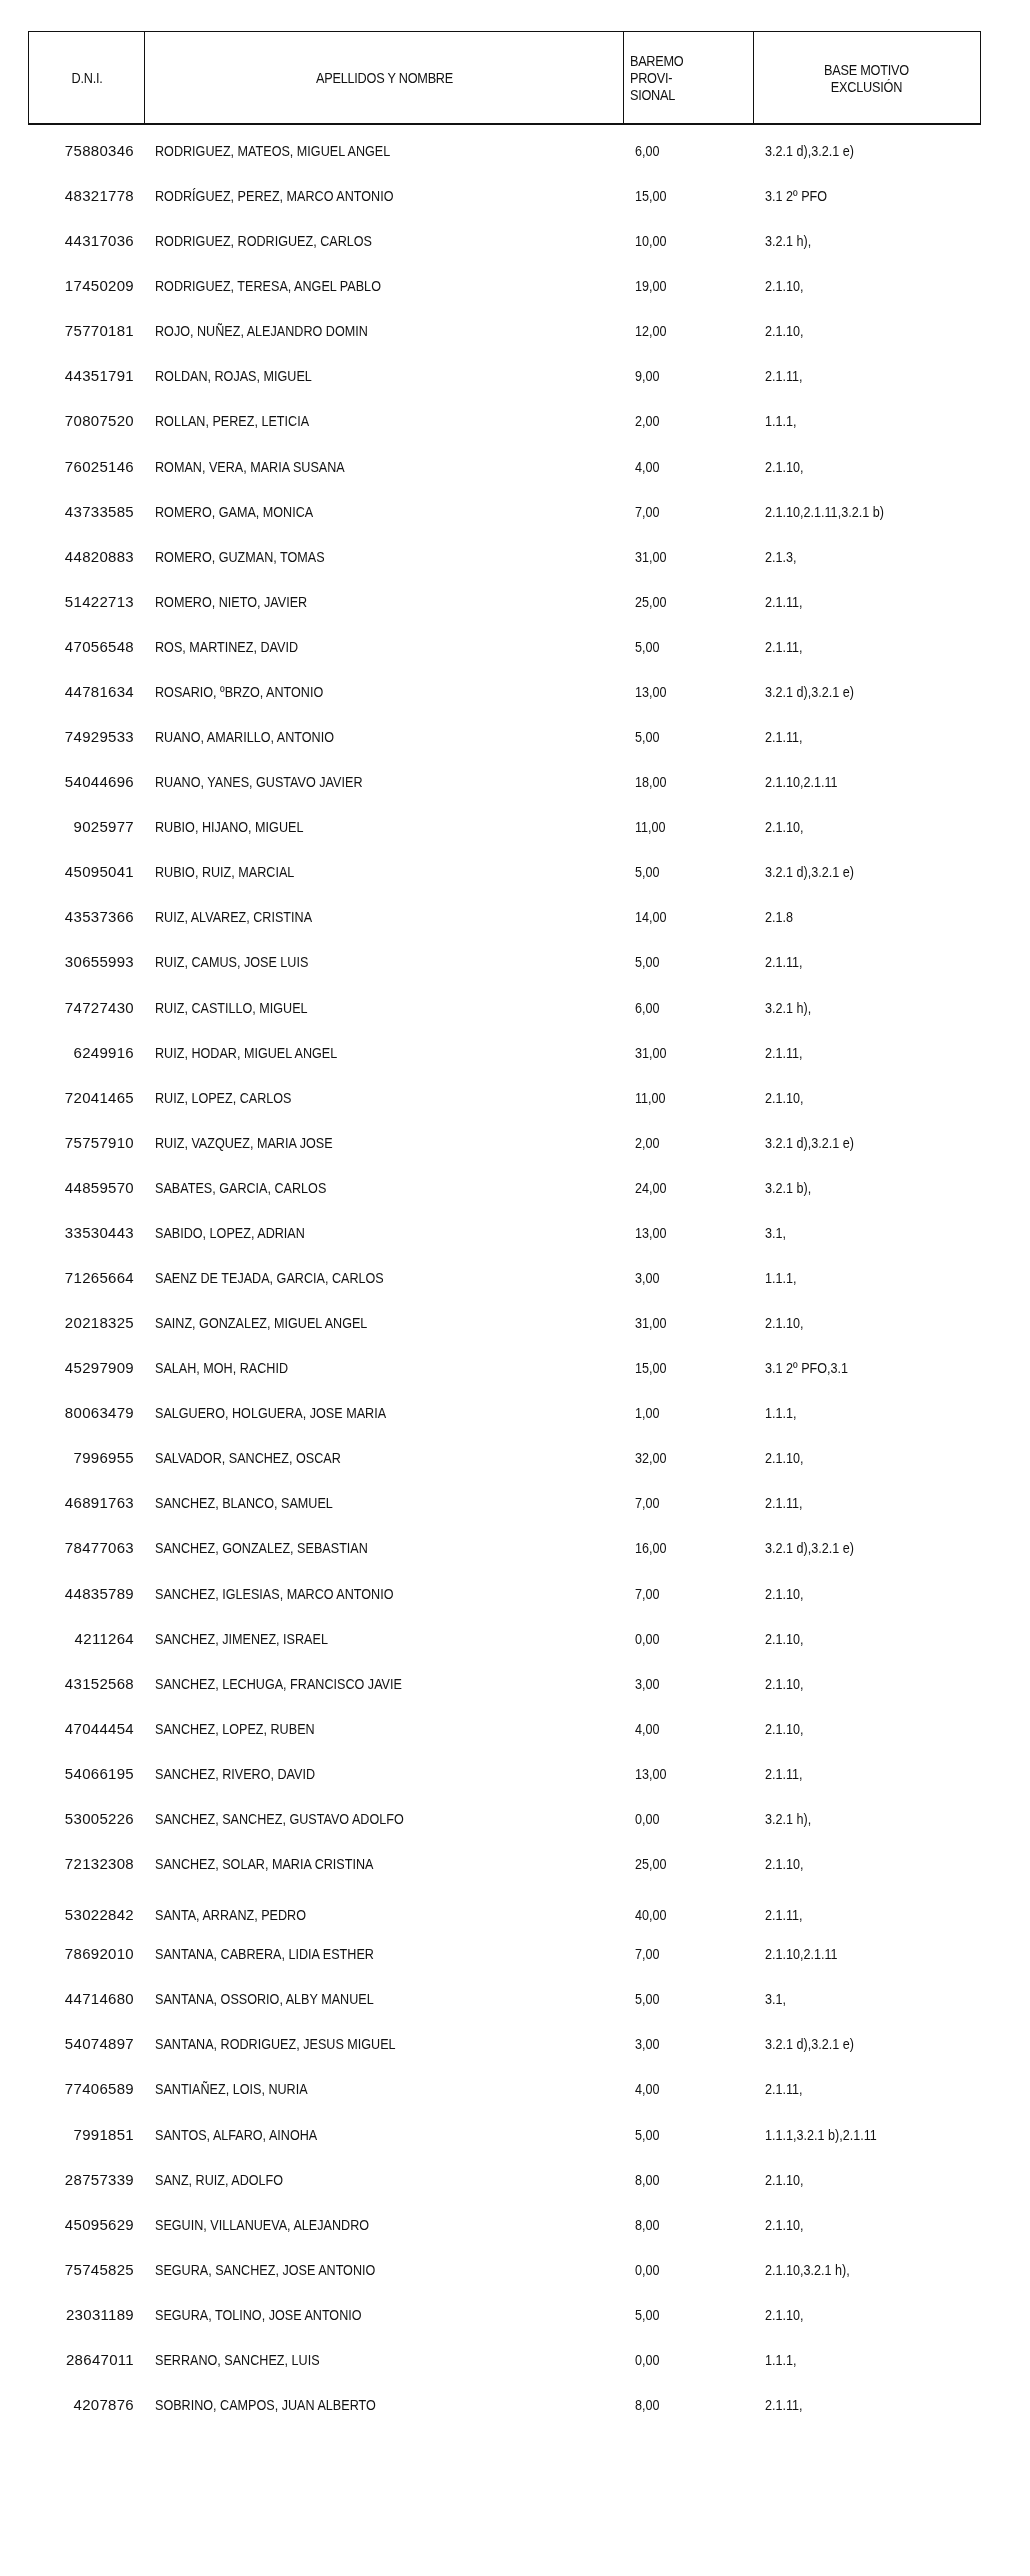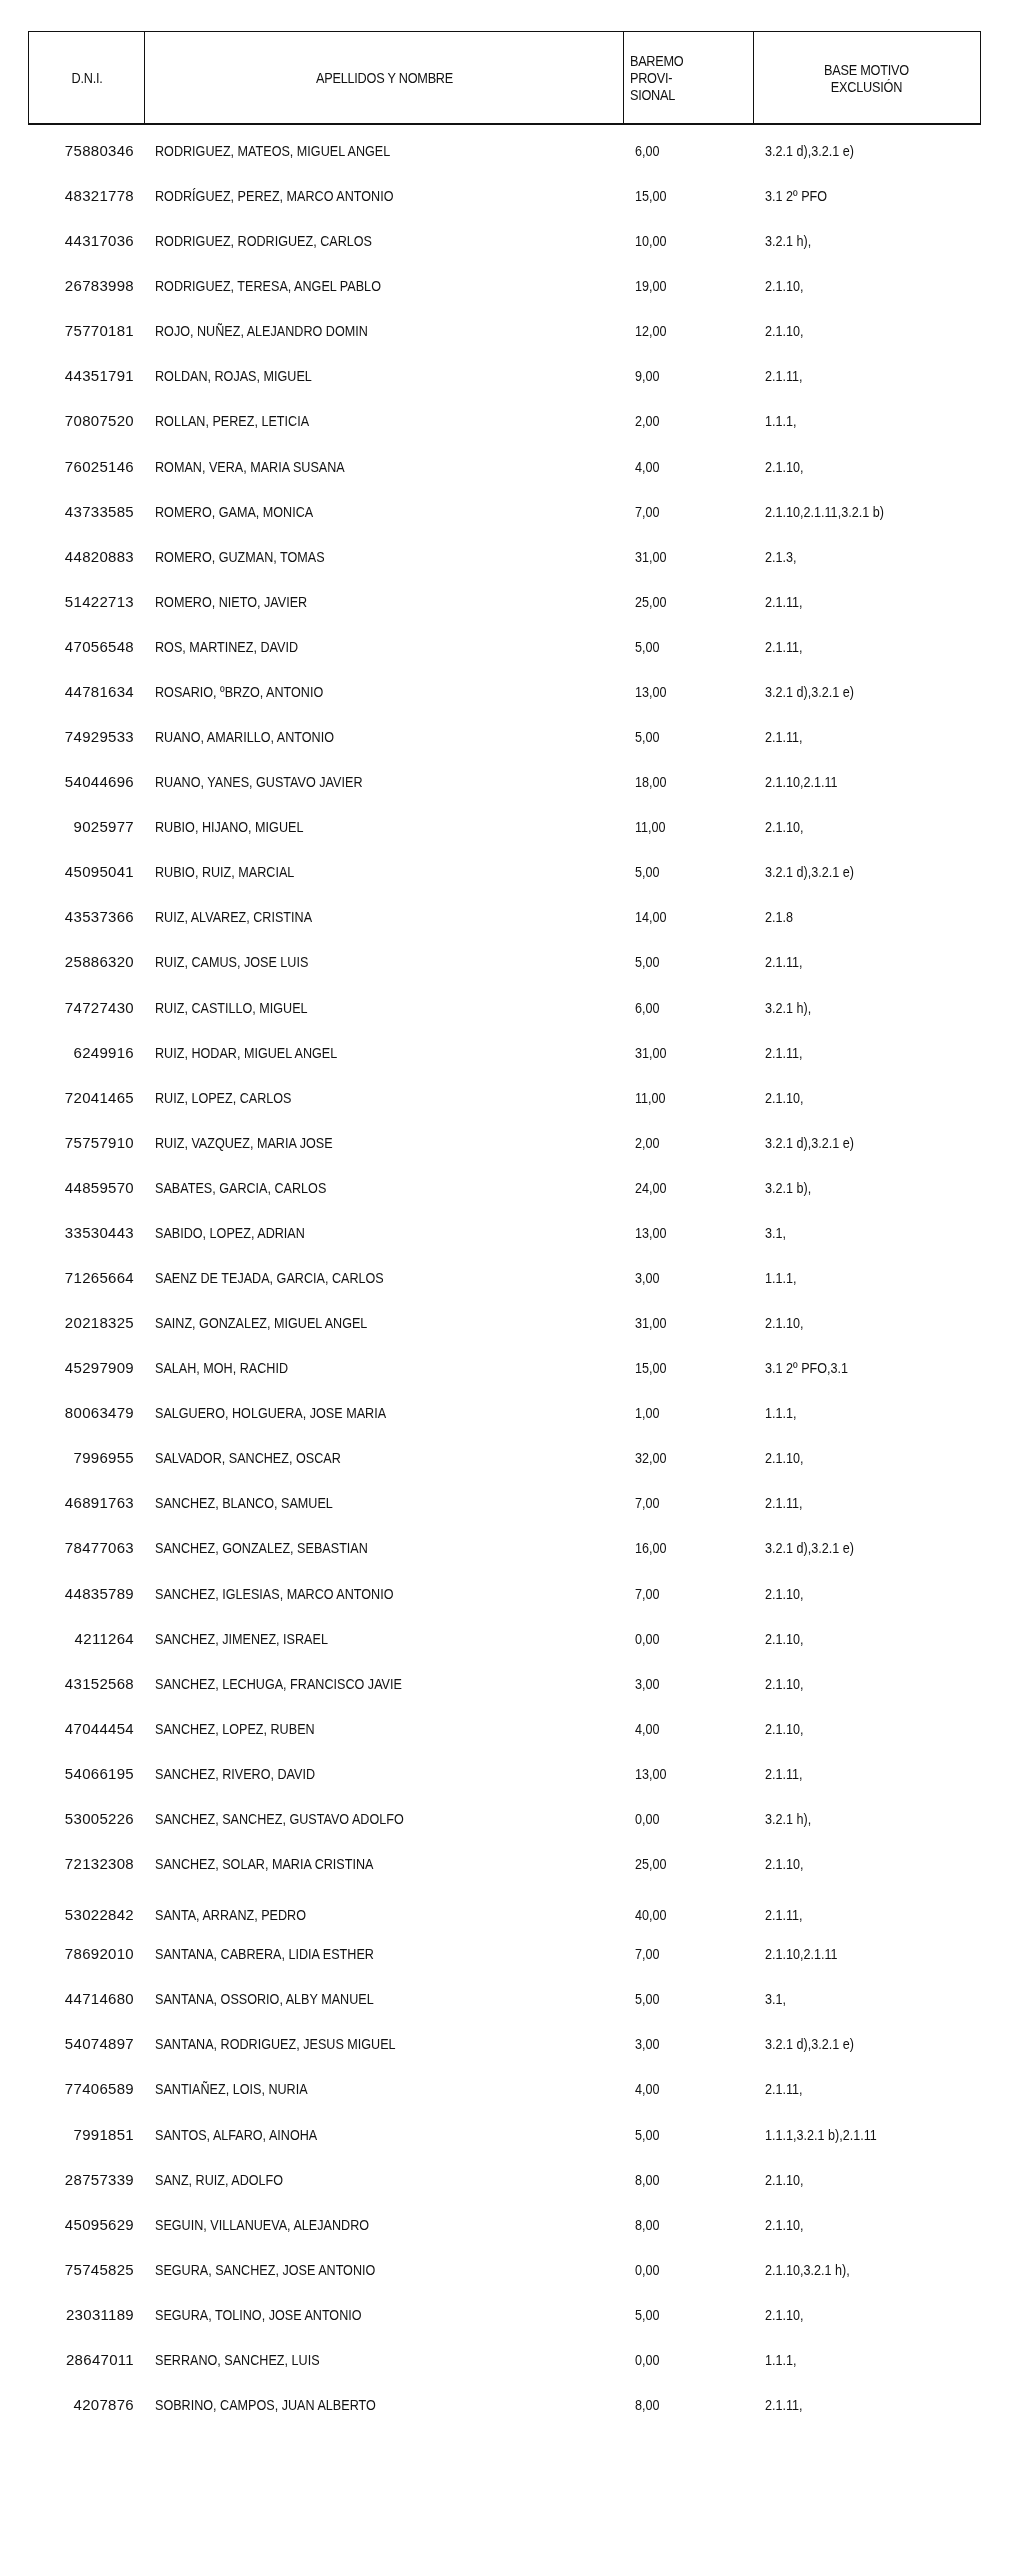--- a/index.html
+++ b/index.html
@@ -71,21 +71,21 @@
         <div class="cell c-baremo">15,00</div>
         <div class="cell c-base">3.1 2º PFO</div>
       </div>
       <div class="row" style="top: 90px;">
         <div class="cell c-dni">44317036</div>
         <div class="cell c-name">RODRIGUEZ, RODRIGUEZ, CARLOS</div>
         <div class="cell c-baremo">10,00</div>
         <div class="cell c-base">3.2.1 h),</div>
       </div>
       <div class="row" style="top: 135px;">
-        <div class="cell c-dni">26783998</div>
+        <div class="cell c-dni">17450209</div>
         <div class="cell c-name">RODRIGUEZ, TERESA, ANGEL PABLO</div>
         <div class="cell c-baremo">19,00</div>
         <div class="cell c-base">2.1.10,</div>
       </div>
       <div class="row" style="top: 180px;">
         <div class="cell c-dni">75770181</div>
         <div class="cell c-name">ROJO, NUÑEZ, ALEJANDRO DOMIN</div>
         <div class="cell c-baremo">12,00</div>
         <div class="cell c-base">2.1.10,</div>
       </div>
@@ -161,21 +161,21 @@
         <div class="cell c-baremo">5,00</div>
         <div class="cell c-base">3.2.1 d),3.2.1 e)</div>
       </div>
       <div class="row" style="top: 766px;">
         <div class="cell c-dni">43537366</div>
         <div class="cell c-name">RUIZ, ALVAREZ, CRISTINA</div>
         <div class="cell c-baremo">14,00</div>
         <div class="cell c-base">2.1.8</div>
       </div>
       <div class="row" style="top: 811px;">
-        <div class="cell c-dni">25886320</div>
+        <div class="cell c-dni">30655993</div>
         <div class="cell c-name">RUIZ, CAMUS, JOSE LUIS</div>
         <div class="cell c-baremo">5,00</div>
         <div class="cell c-base">2.1.11,</div>
       </div>
       <div class="row" style="top: 857px;">
         <div class="cell c-dni">74727430</div>
         <div class="cell c-name">RUIZ, CASTILLO, MIGUEL</div>
         <div class="cell c-baremo">6,00</div>
         <div class="cell c-base">3.2.1 h),</div>
       </div>

